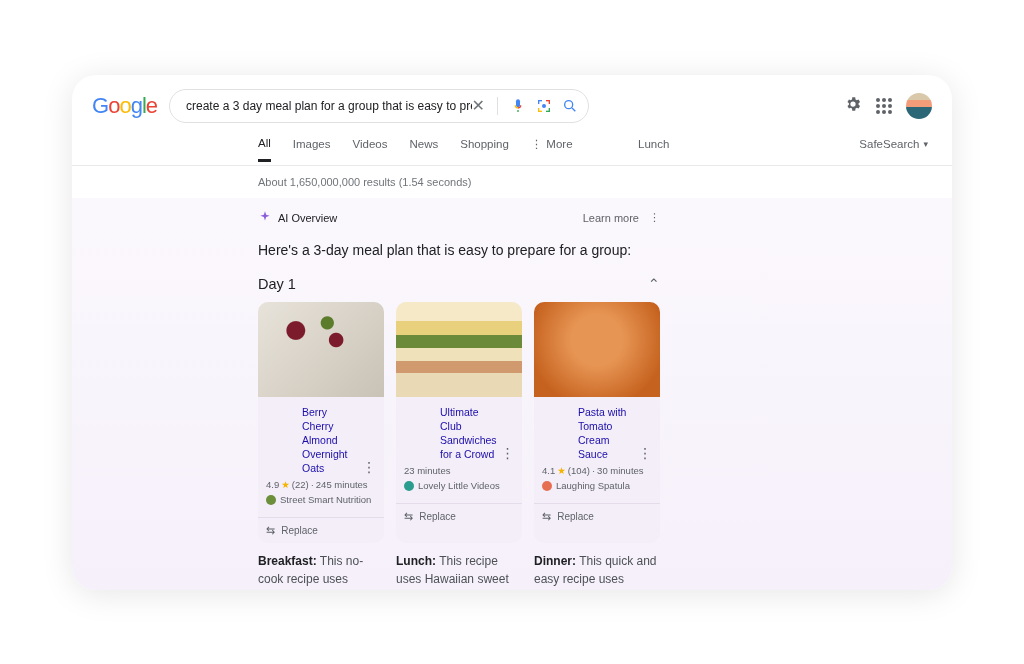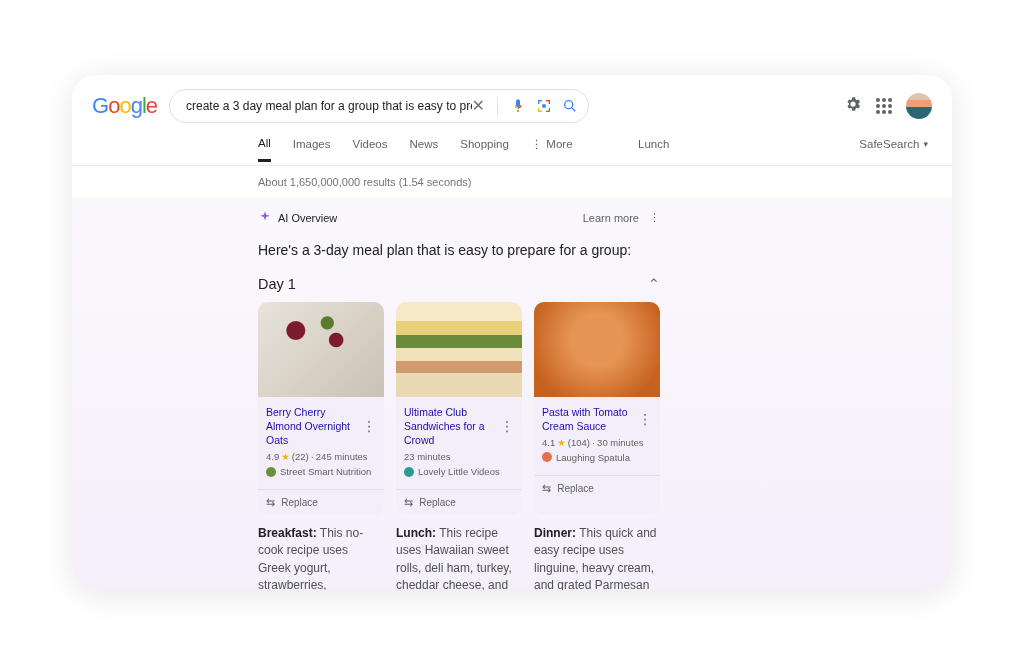--- a/index.html
+++ b/index.html
@@ -94,21 +94,21 @@
   width: 126px; background: #f4eef9; border-radius: 10px; overflow: hidden;
   display: flex; flex-direction: column;
 }
 .card .img {
   height: 95px;
 }
 .img.oats { background: radial-gradient(circle at 30% 30%, #7b1b2b 8%, transparent 9%), radial-gradient(circle at 55% 22%, #5b7c2a 6%, transparent 7%), radial-gradient(circle at 62% 40%, #7b1b2b 7%, transparent 8%), linear-gradient(135deg,#e8e3da,#c9c2b6);}
 .img.club { background: linear-gradient(#f6e9c8 20%, #e9d07c 20% 35%, #6b8a3a 35% 48%, #efe2bb 48% 62%, #d09a6e 62% 75%, #e9d9b5 75%);}
 .img.pasta { background: radial-gradient(circle at 50% 40%, #e79554 30%, #c6621f 80%);}
 .card .body { padding: 8px 8px 2px 8px; }
-.card .title-row { display:flex; align-items:center; }
+.card .title-row { display:flex; align-items:flex-end;margin-left:36px; }
 .card .title { font-size: 10.5px; color: #1a0dab; line-height: 1.35; cursor:pointer; }
 .card .kebab { margin-left: auto; color:#5f6368; font-size:14px; padding-left:4px; }
 .card .meta { font-size: 9.5px; color:#5f6368; margin-top:4px; display:flex; align-items:center; gap:2px; flex-wrap:wrap;}
 .star{color:#f5b400;font-size:9.5px}
 .card .source { font-size: 9.5px; color:#5f6368; margin-top:4px; display:flex; align-items:center; gap:4px;}
 .favdot{width:10px;height:10px;border-radius:50%;background:#aaa;display:inline-block}
 .favdot.g{background:#6b8f3a}.favdot.t{background:#2a9d8f}.favdot.r{background:#e76f51}
 .card .replace-row { border-top:1px solid #e4dcea; margin-top:10px; padding:6px 8px; display:flex; align-items:center; gap:6px; font-size:10px; color:#5f6368;}
 .swap-icon{font-size:11px}
 .descs { display:flex; gap:12px; margin-top:10px; }

